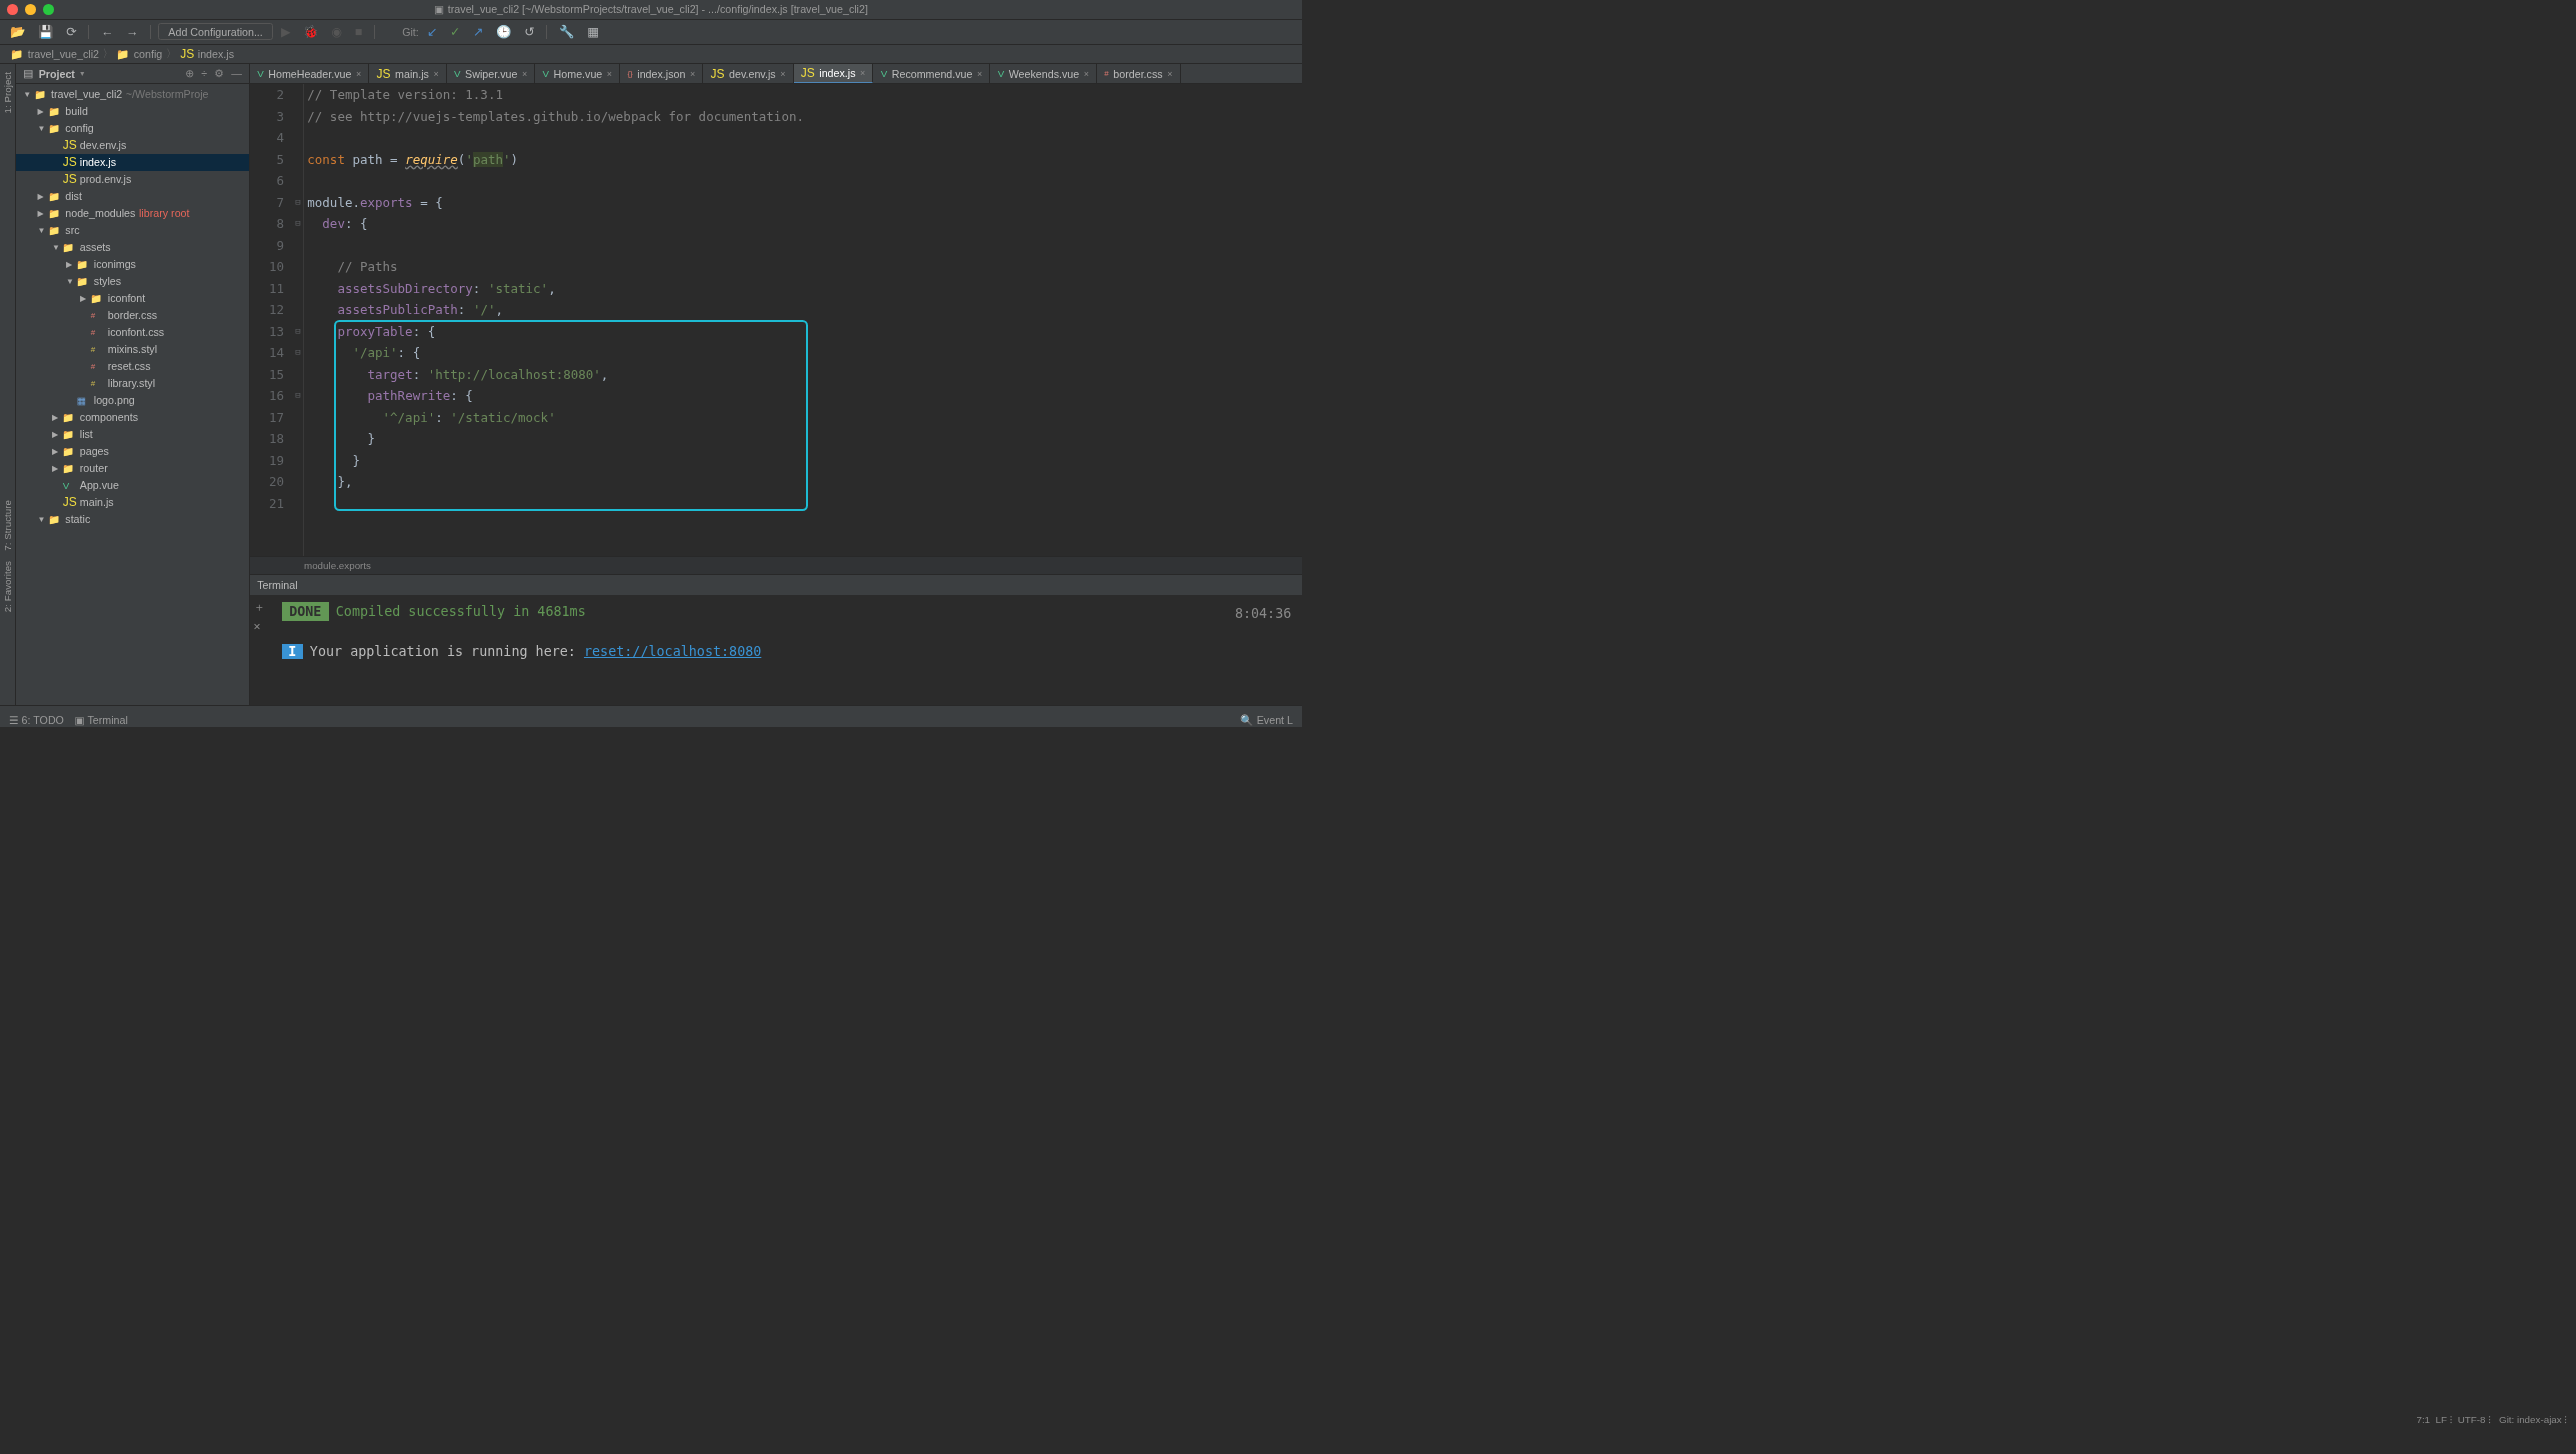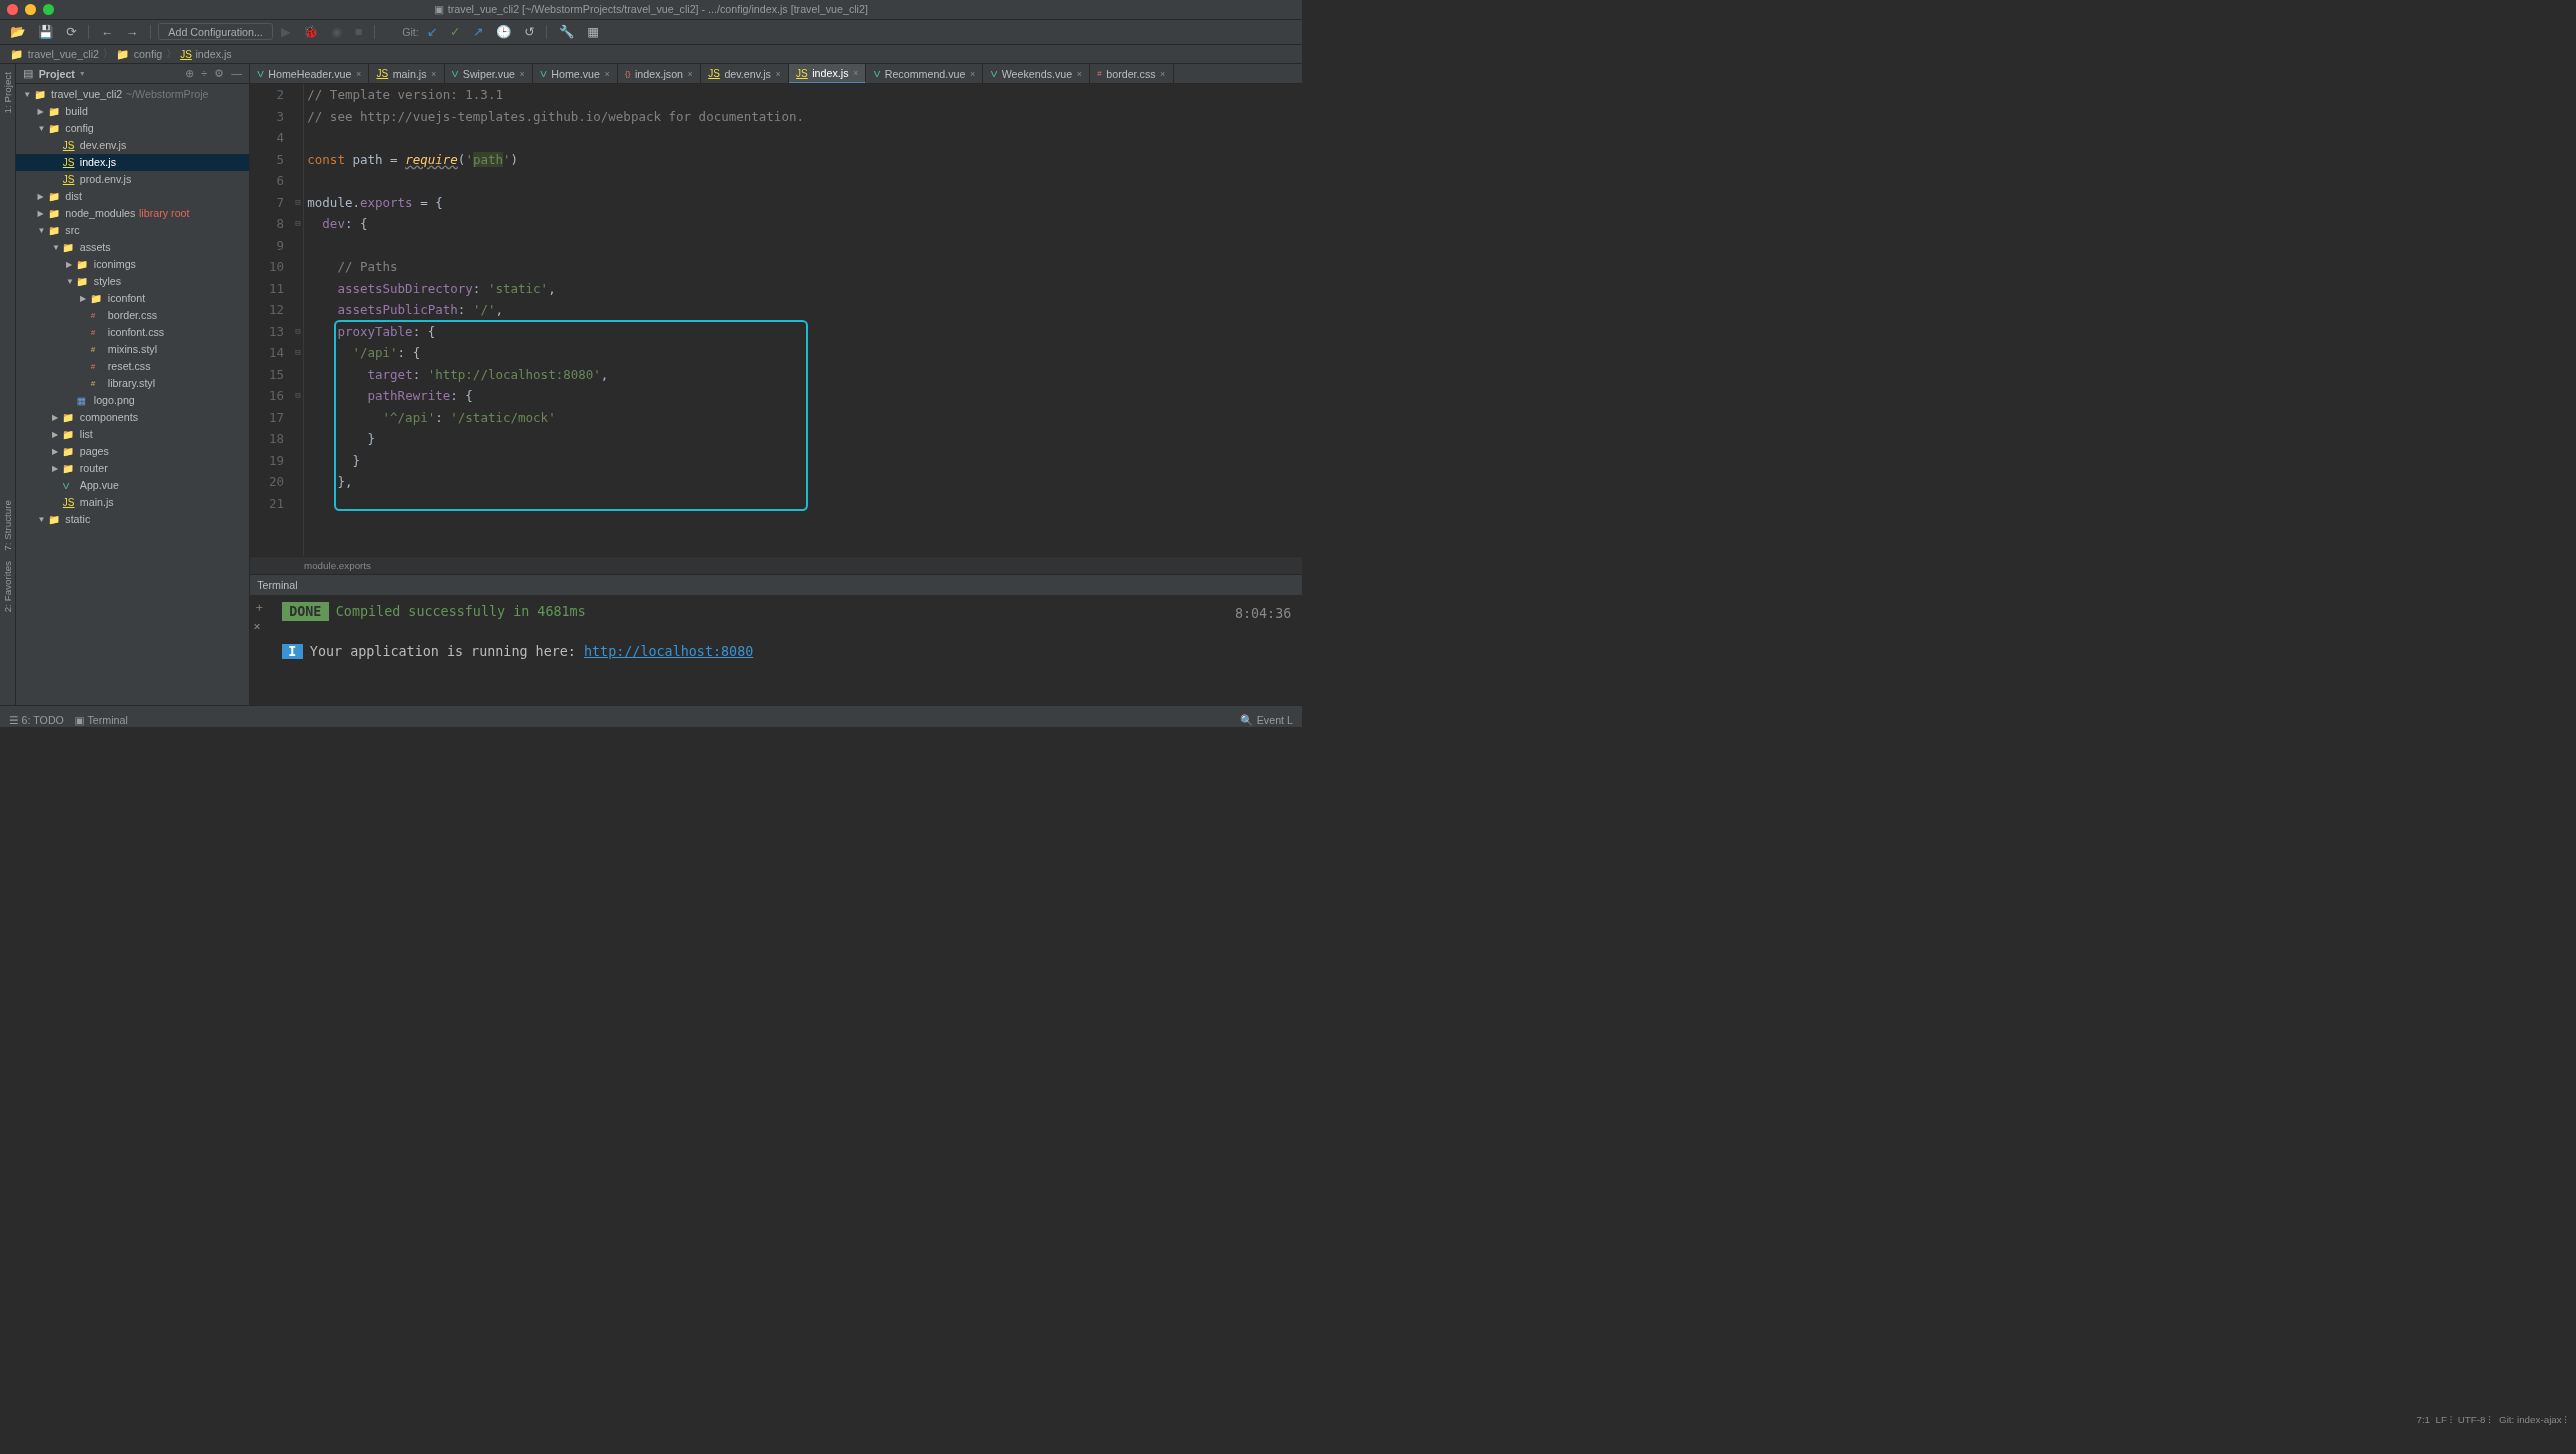--- a/index.html
+++ b/index.html
@@ -96,21 +96,21 @@
   gap: 5.4px;
 }
 .panel-header-title { font-weight: bold; }
 .panel-header-actions { margin-left: auto; display: flex; gap: 7.2px; color: #888; }
 .tree { flex: 1; overflow-y: auto; font-size: 10.7px; padding-top: 1.8px; }
 .tree-row { height: 17px; display: flex; align-items: center; padding-left: 3.6px; color: #bbb; cursor: pointer; white-space: nowrap; }
 .tree-row.selected { background: #0d293e; color: #fff; }
 .tree-arrow { width: 9px; font-size: 8px; color: #aaa; margin-right: 1.8px; }
 .tree-icon { width: 13.4px; margin-right: 3.6px; font-size: 9.8px; }
 .folder-icon { color: #8a8a8a; }
-.js-icon { color: #f1dd3f; font-size: 10px; text-decoration: underline; }
+.js-icon { color: #f1dd3f; font-size: 12px; }
 .vue-icon { color: #4fc08d; font-size: 9.8px; }
 .css-icon { color: #d5756c; font-size: 8px; }
 .json-icon { color: #d5756c; font-size: 8px; }
 .styl-icon { color: #c6b34f; font-size: 8px; }
 .img-icon { color: #6c9fd5; }
 .lib-text { color: #e5665a; }
 
 .editor-area { flex: 1; display: flex; flex-direction: column; background: #2b2b2b; }
 .tab-bar {
   height: 19.7px;
@@ -554,21 +554,21 @@
         </div>
         <div class="term-time">8:04:36</div>
         <div class="term-line">
           <span class="done-badge">DONE</span>
           <span style="color:#629755">Compiled successfully in 4681ms</span>
         </div>
         <div style="height:10.7px"></div>
         <div class="term-line">
           <span class="info-badge">I</span>
           <span style="color:#bbb">
-            <span>Your application is running here: </span><a class="term-link">http://localhost:8080</a>
+            <span>Your application is running here: </span><a class="term-link">reset://localhost:8080</a>
           </span>
         </div>
         <div style="height:27px"></div>
       </div>
     </div>
   </div>
 </div>
 
 <div class="status-bar">
   <div class="status-left">

